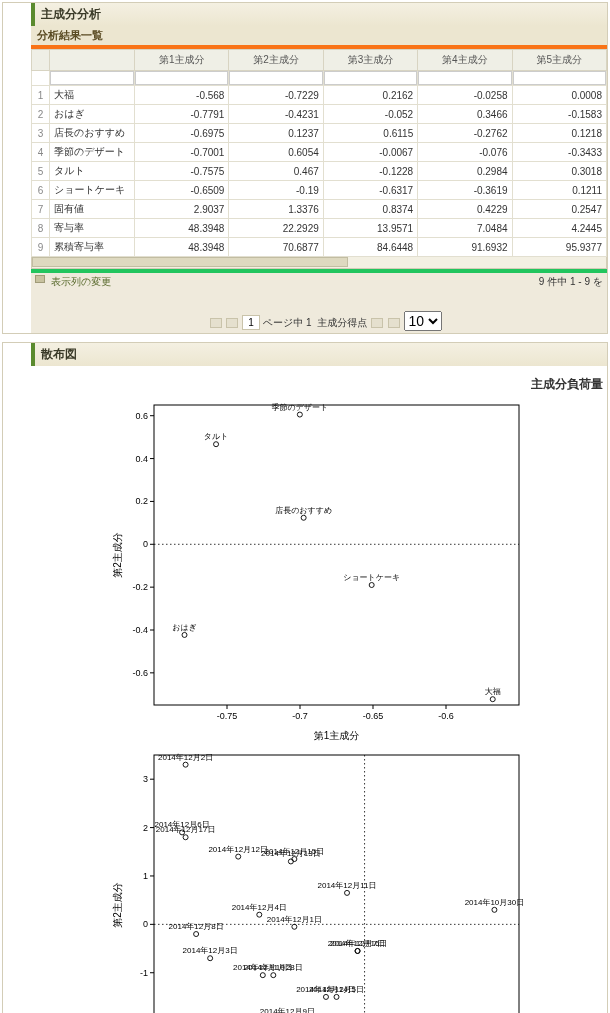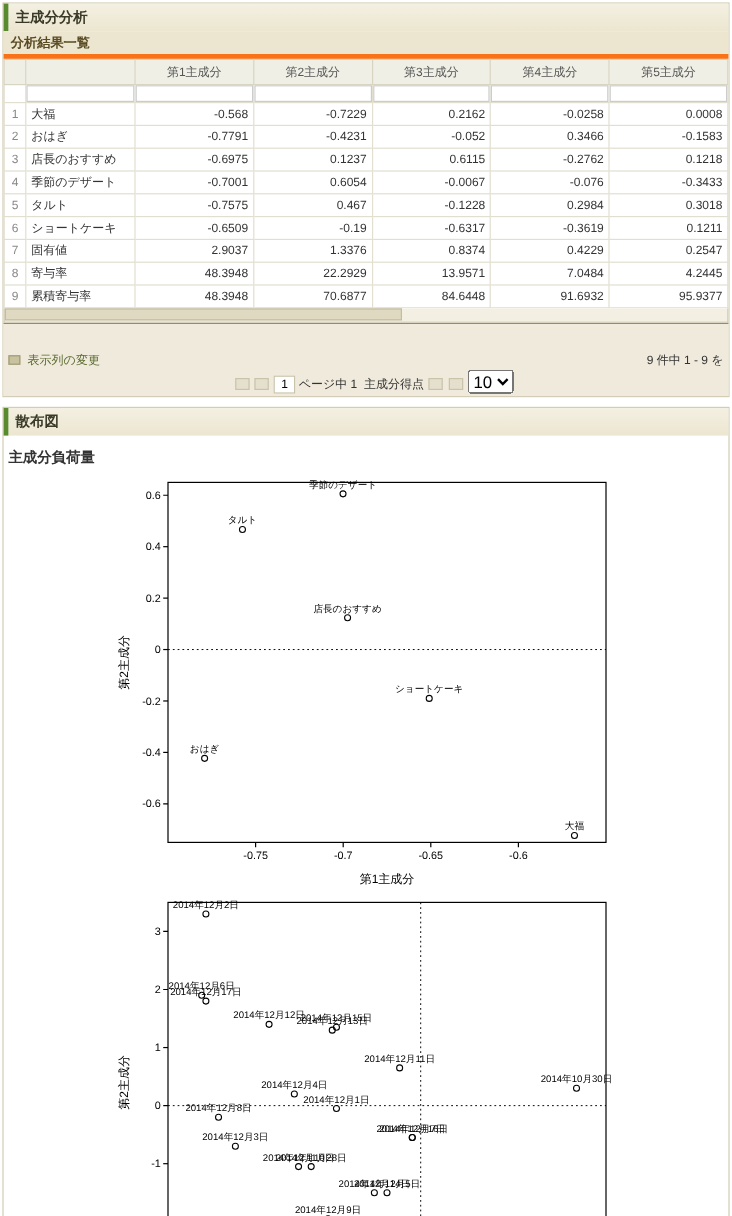--- a/index.html
+++ b/index.html
@@ -1,36 +1,36 @@
 <!DOCTYPE html>
 <html><head>
 <meta charset="utf-8">
 <style>
   * { box-sizing: border-box; }
   body { margin:0; padding:0; font-family:"Meiryo","Hiragino Kaku Gothic Pro",sans-serif; background:#fff; color:#333; width:610px; }
-  .panel { border:1px solid #d3cdb7; margin:2px 2px 8px 2px; }
+  .panel { border:1px solid #d3cdb7; margin:2px 2px 8px 2px;padding-left:28px; }
   .panel-h { background:linear-gradient(#f4f0e2,#ece6d0); border-left:4px solid #5a8a2e; padding:3px 6px; font-size:12px; font-weight:bold; color:#3a3a28; }
   .panel-sub { background:#ece6d0; padding:2px 6px; font-size:11px; font-weight:bold; color:#5a4b23; border-bottom:4px solid #f97316; }
   .tblwrap { overflow-x:auto; }
   table.data { border-collapse:collapse; width:100%; font-size:10px; }
   table.data th { background:#efefe6; border:1px solid #d8d4c2; padding:3px 4px; text-align:center; font-weight:normal; color:#555; }
   table.data td { border:1px solid #e2dfd0; padding:2px 4px; text-align:right; background:#fff; }
   table.data td.rownum { text-align:center; color:#888; width:18px; }
   table.data td.rowlbl { text-align:left; }
   table.data tr.filter td { padding:0; }
   table.data tr.filter input { width:100%; border:1px solid #ccc; font-size:9px; padding:1px; background:#fff; }
   .hscroll { height:12px; background:#f3f0e3; border:1px solid #d3cdb7; border-top:none; position:relative; }
   .hscroll-thumb { position:absolute; left:0; top:0; height:10px; width:55%; background:#ded9c0; border:1px solid #c2bda2; }
-  .footbar { background:#efeadc; border-top:1px solid #22c55e; font-size:10px; padding:2px 4px; display:flex; align-items:center; gap:6px;}
+  .footbar { background:#efeadc; border-top:4px solid #22c55e; font-size:10px; padding:2px 4px; display:flex; gap:6px;}
   .footbar .link { color:#5a6b2e; cursor:pointer; }
   .footbar .center { flex:1; text-align:center; }
   .footbar .pgbtn { display:inline-block; width:12px; height:10px; background:#e5e0ce; border:1px solid #c9c3aa; margin:0 1px; vertical-align:middle;}
   .footbar select { font-size:14px;margin-top:36px; }
   .chart-area { padding:4px; }
-  .chart-title { text-align:left; font-size:12px; font-weight:bold; margin:6px 0 2px 0; }
+  .chart-title { text-align:right; font-size:12px; font-weight:bold; margin:6px 0 2px 0; }
   svg.chart { display:block; margin:0 auto; }
   .ax-lbl { font-size:10px; fill:#000; }
   .tick-lbl { font-size:9px; fill:#000; }
   .pt-lbl { font-size:8px; fill:#000; }
   .tick { stroke:#000; stroke-width:1; }
   .frame { stroke:#000; stroke-width:1; fill:none; }
   .dotted { stroke:#000; stroke-width:0.8; stroke-dasharray:1.5 2.5; fill:none; }
 </style>
 </head>
 <body>

